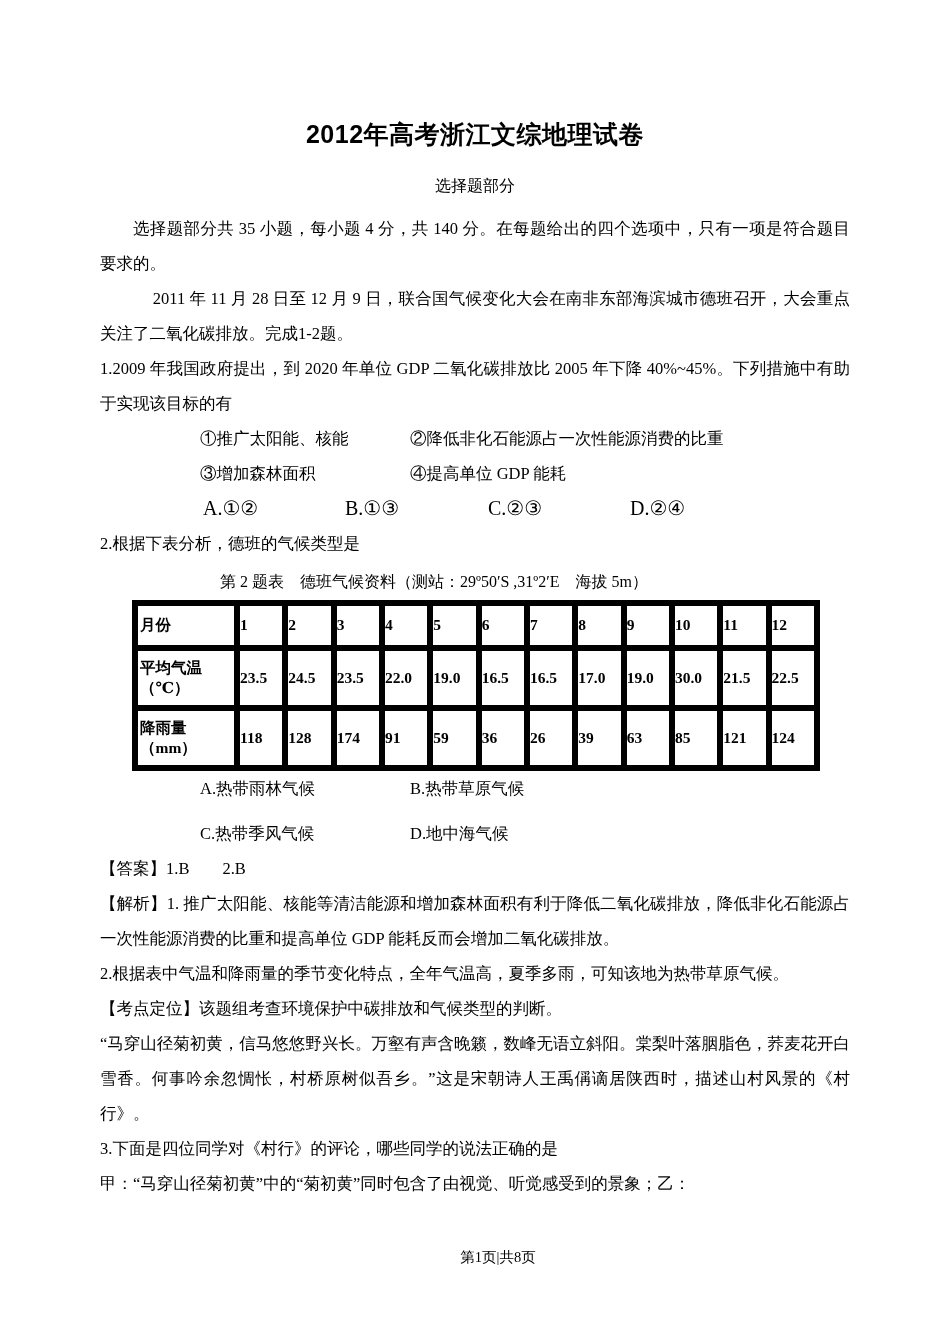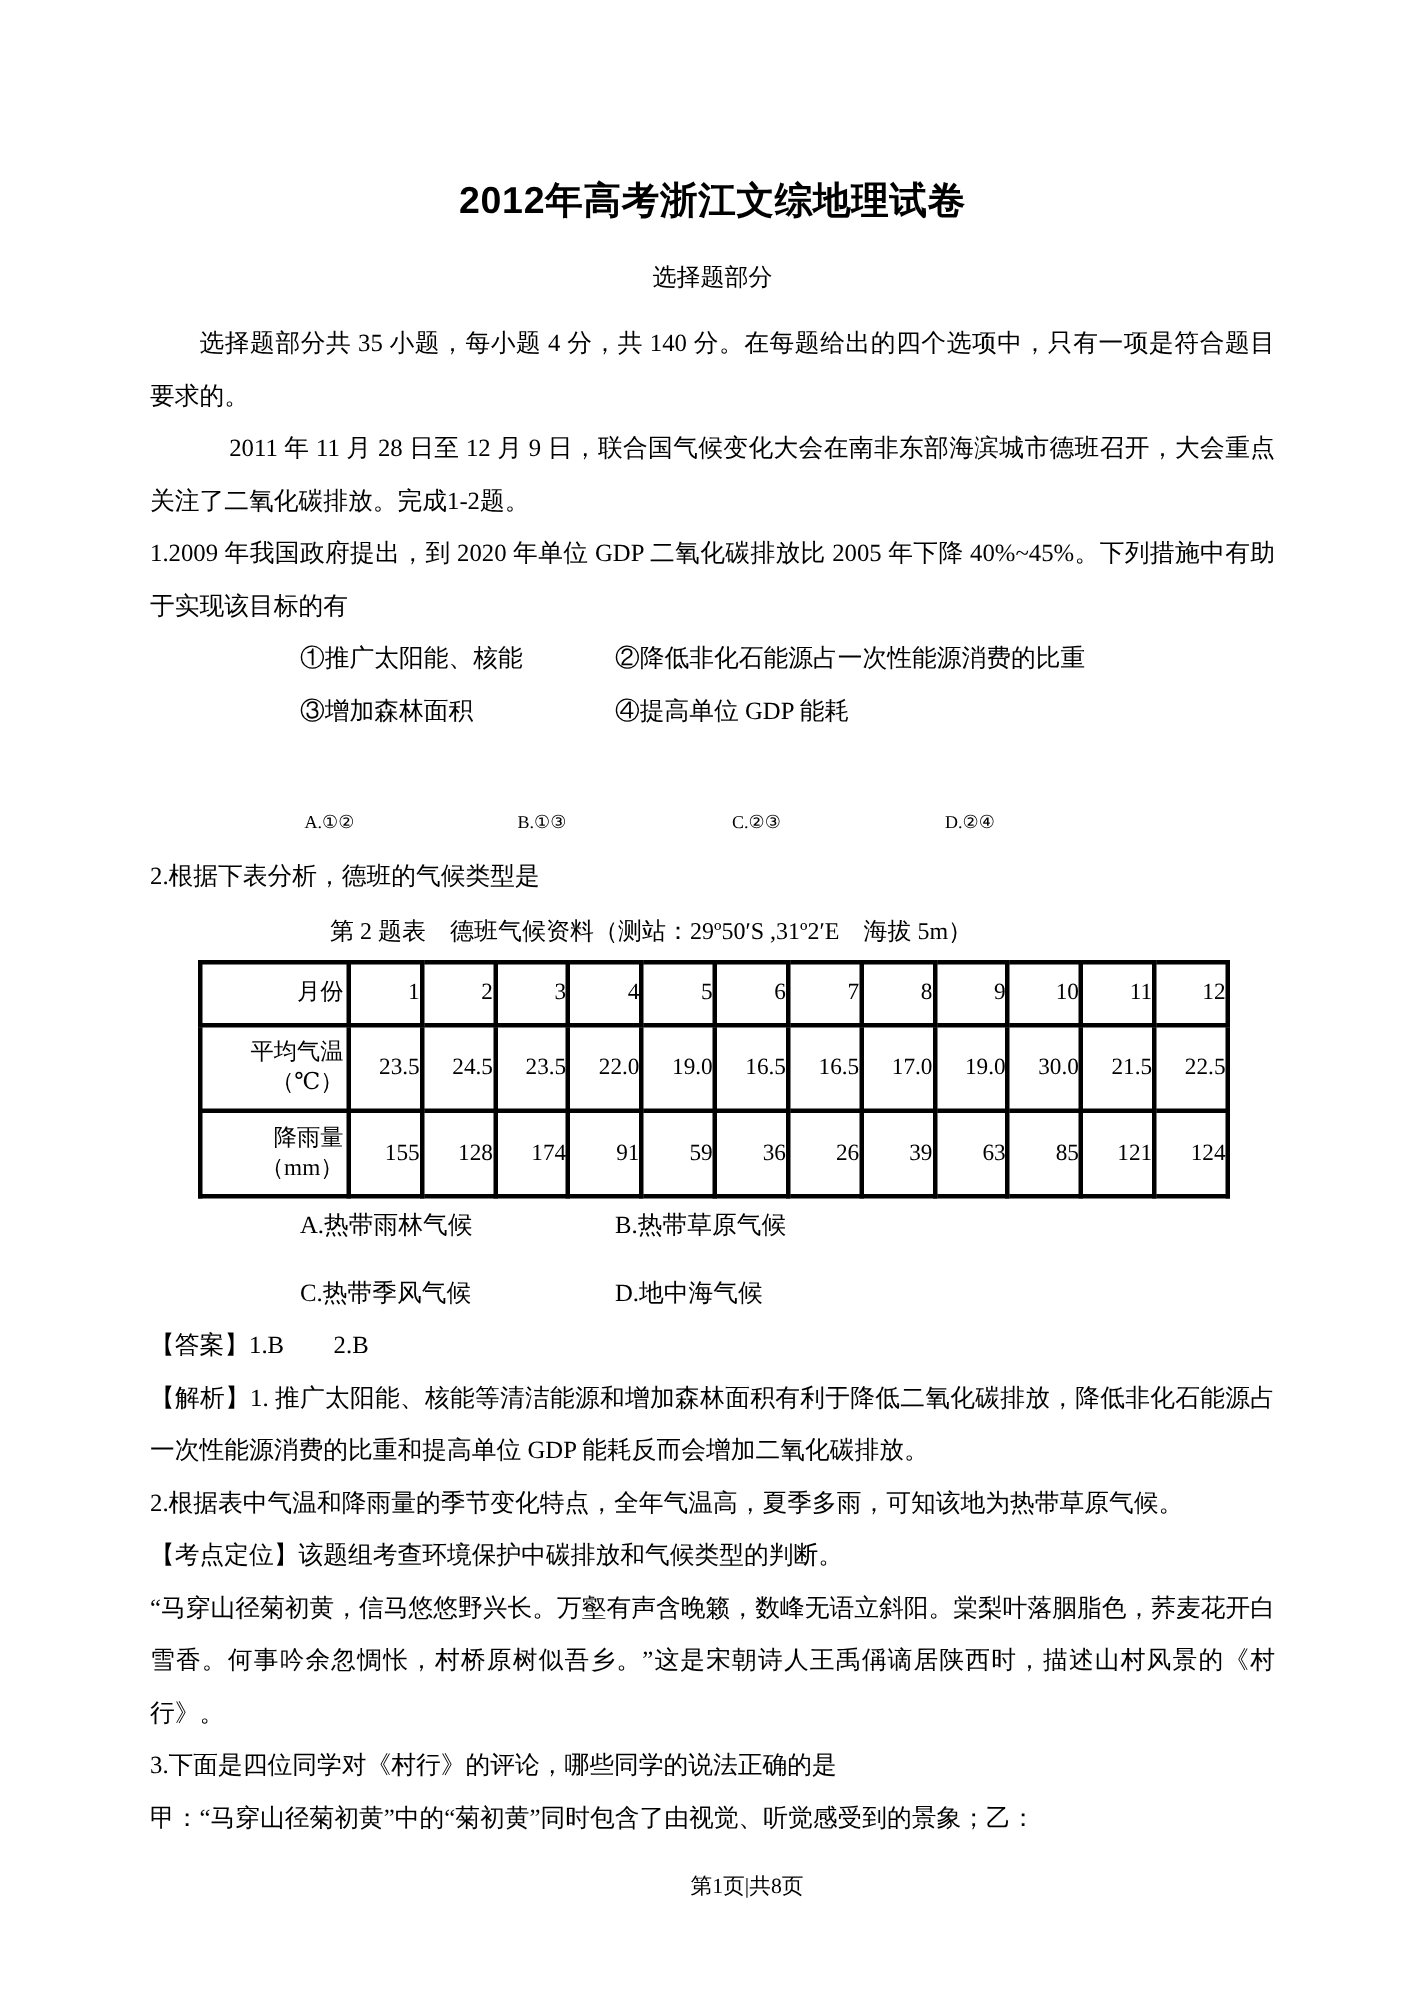--- a/index.html
+++ b/index.html
@@ -61,25 +61,24 @@
   }
   .opt-row > span {
     position: absolute;
     white-space: nowrap;
     top: 0;
   }
   .oc-a  { left: 100px; }
   .oc-b  { left: 310px; }
 
   .abcd-row {
-    font-size: 12px;
+    font-size: 20px;
     line-height: 35px;
     position: relative;
     height: 35px;
-    margin-top: 40px;
   }
   .abcd-row > span {
     position: absolute;
     white-space: nowrap;
     top: 0;
   }
   .ab-a { left: 103px; }
   .ab-b { left: 245px; }
   .ab-c { left: 388px; }
   .ab-d { left: 530px; }
@@ -107,25 +106,25 @@
     white-space: nowrap;
   }
   table.climate-table {
     border-collapse: collapse;
     margin-left: 32px;
     margin-top: 3px;
     table-layout: fixed;
     width: 688px;
   }
   table.climate-table td, table.climate-table th {
-    border: 3px solid #000000;
-    text-align: right;
+    border: 6px solid #000000;
+    text-align: left;
     vertical-align: middle;
     font-size: 15.5px;
-    font-weight: normal;
+    font-weight: bold;
     padding: 0;
   }
   table.climate-table .rowlabel {
     width: 92px;
     line-height: 20px;
     padding: 4px 2px;
   }
   table.climate-table tr.hdr td { height: 31px; }
   table.climate-table tr.data td { height: 46px; }
   table.climate-table .lbl-line { display: block; }
@@ -209,21 +208,21 @@
         <td>19.0</td>
         <td>30.0</td>
         <td>21.5</td>
         <td>22.5</td>
       </tr>
       <tr class="data">
         <td class="rowlabel">
           <span class="lbl-line">降雨量</span>
           <span class="lbl-line">（mm）</span>
         </td>
-        <td>155</td>
+        <td>118</td>
         <td>128</td>
         <td>174</td>
         <td>91</td>
         <td>59</td>
         <td>36</td>
         <td>26</td>
         <td>39</td>
         <td>63</td>
         <td>85</td>
         <td>121</td>

